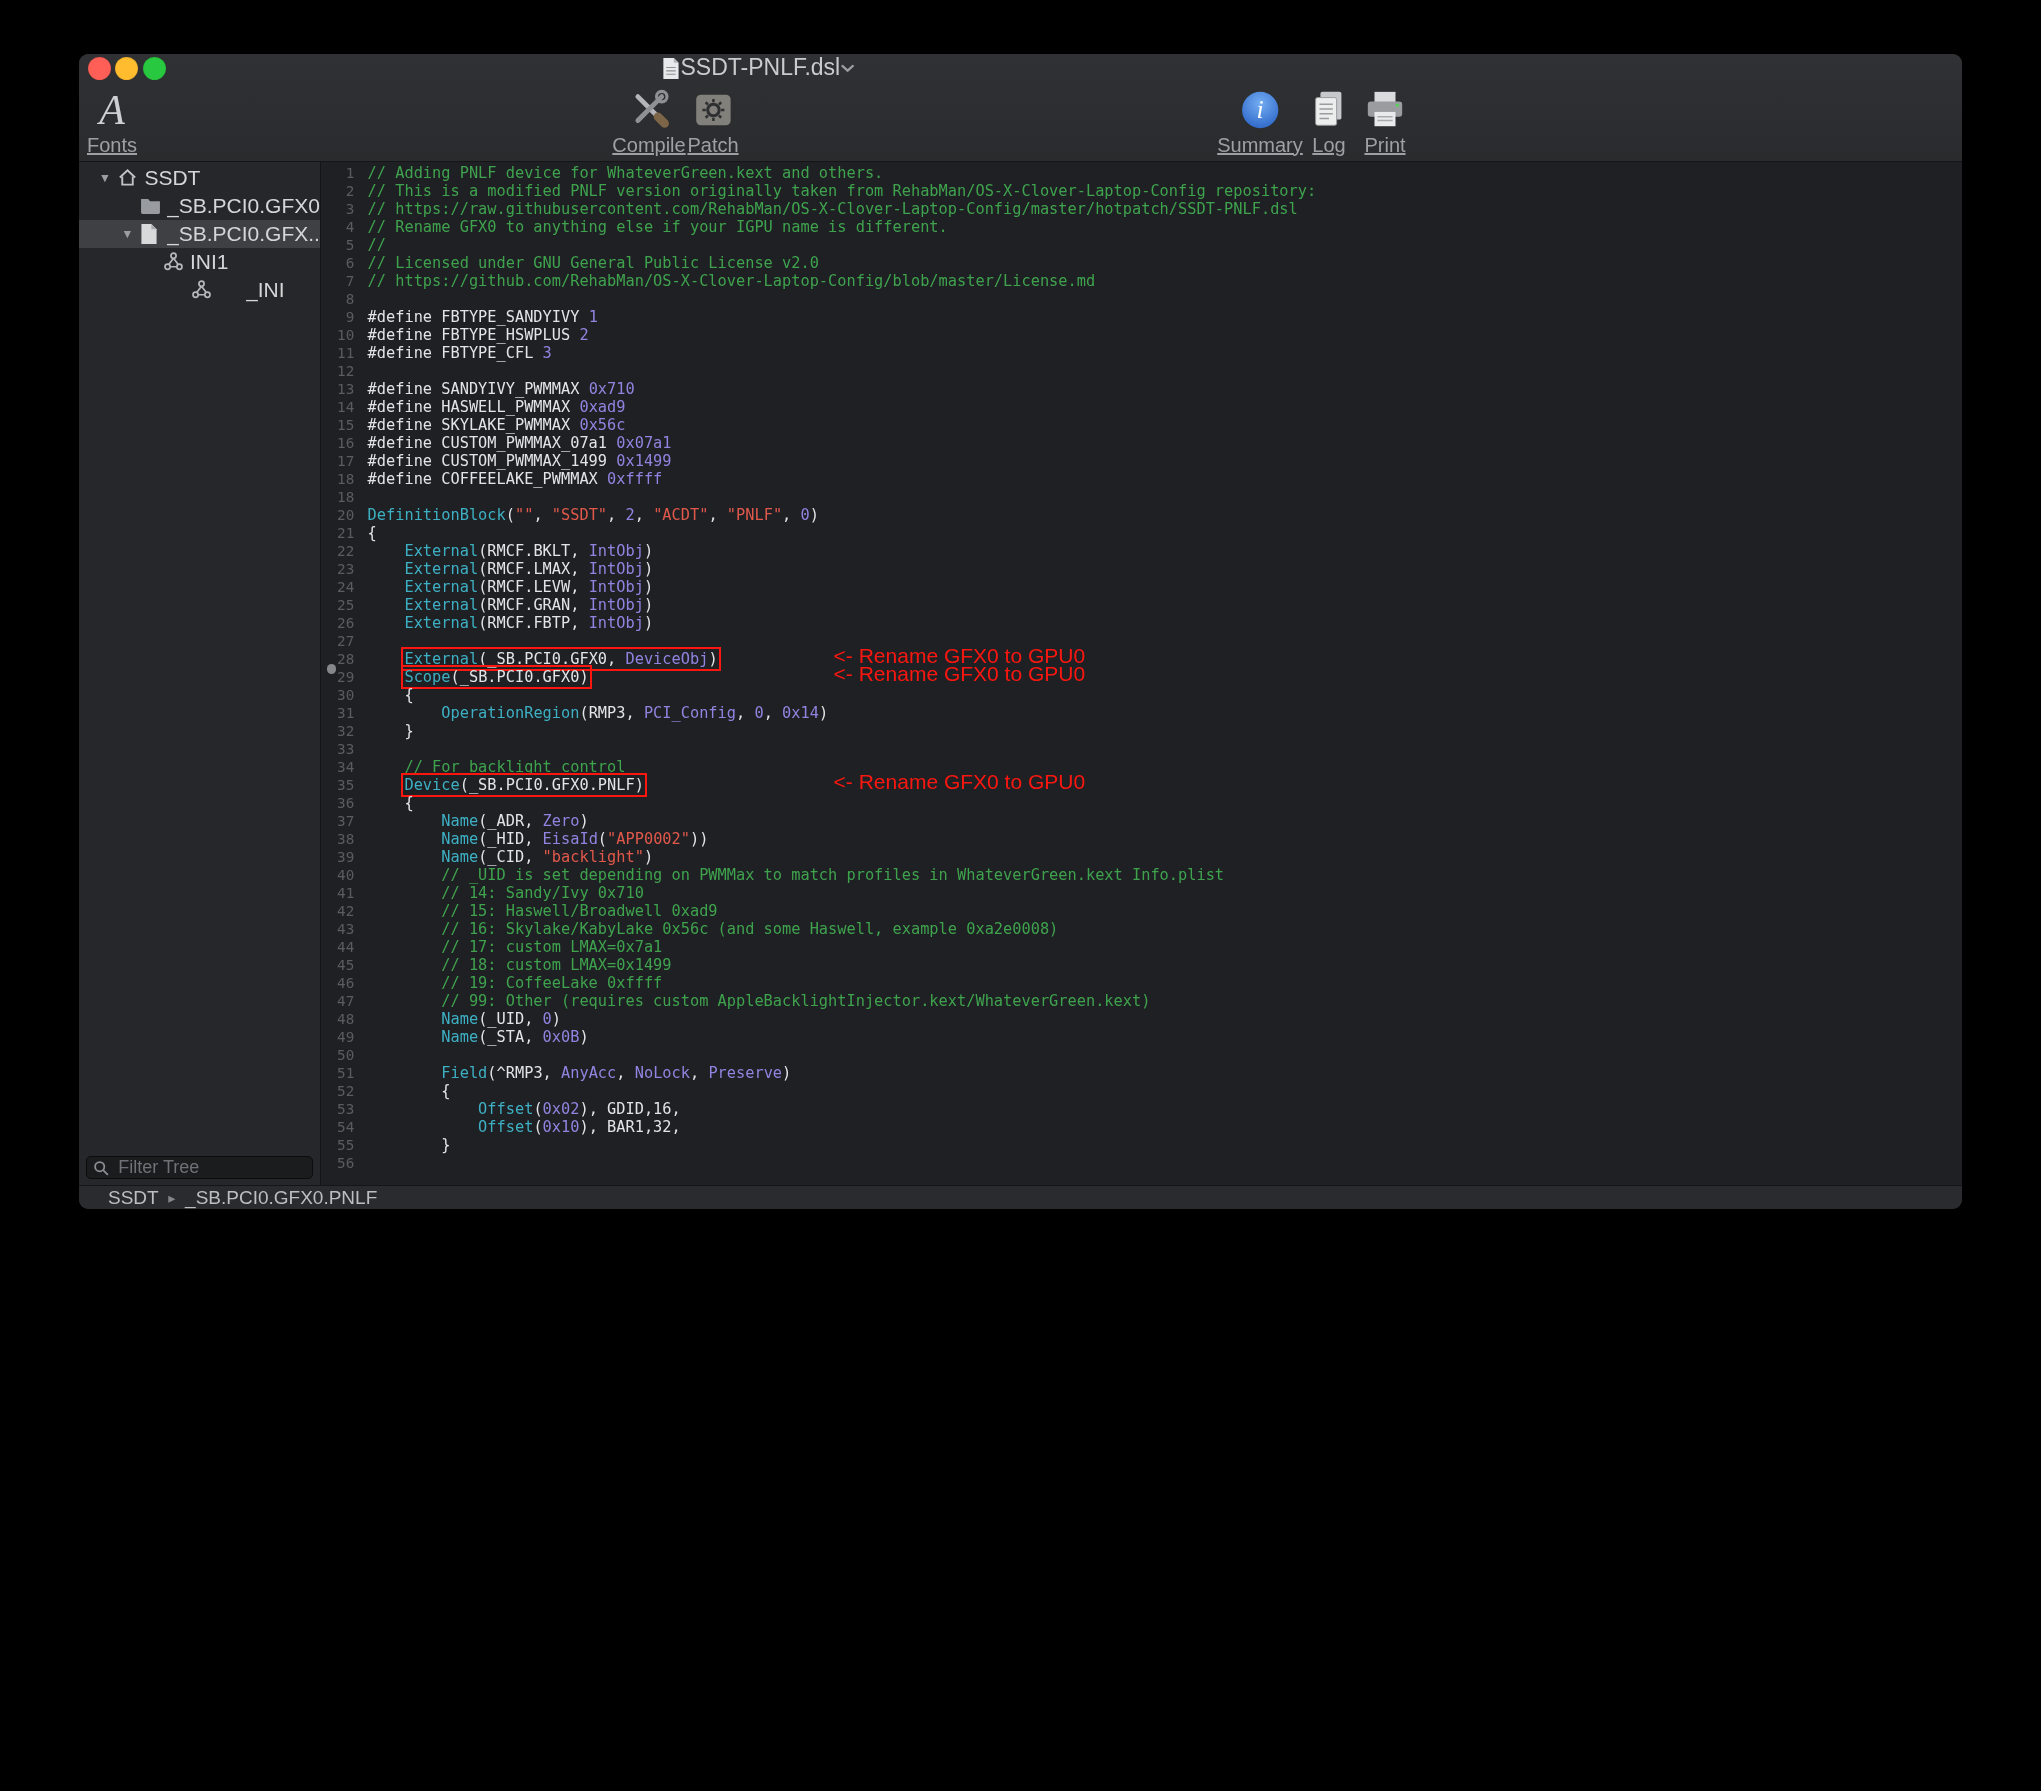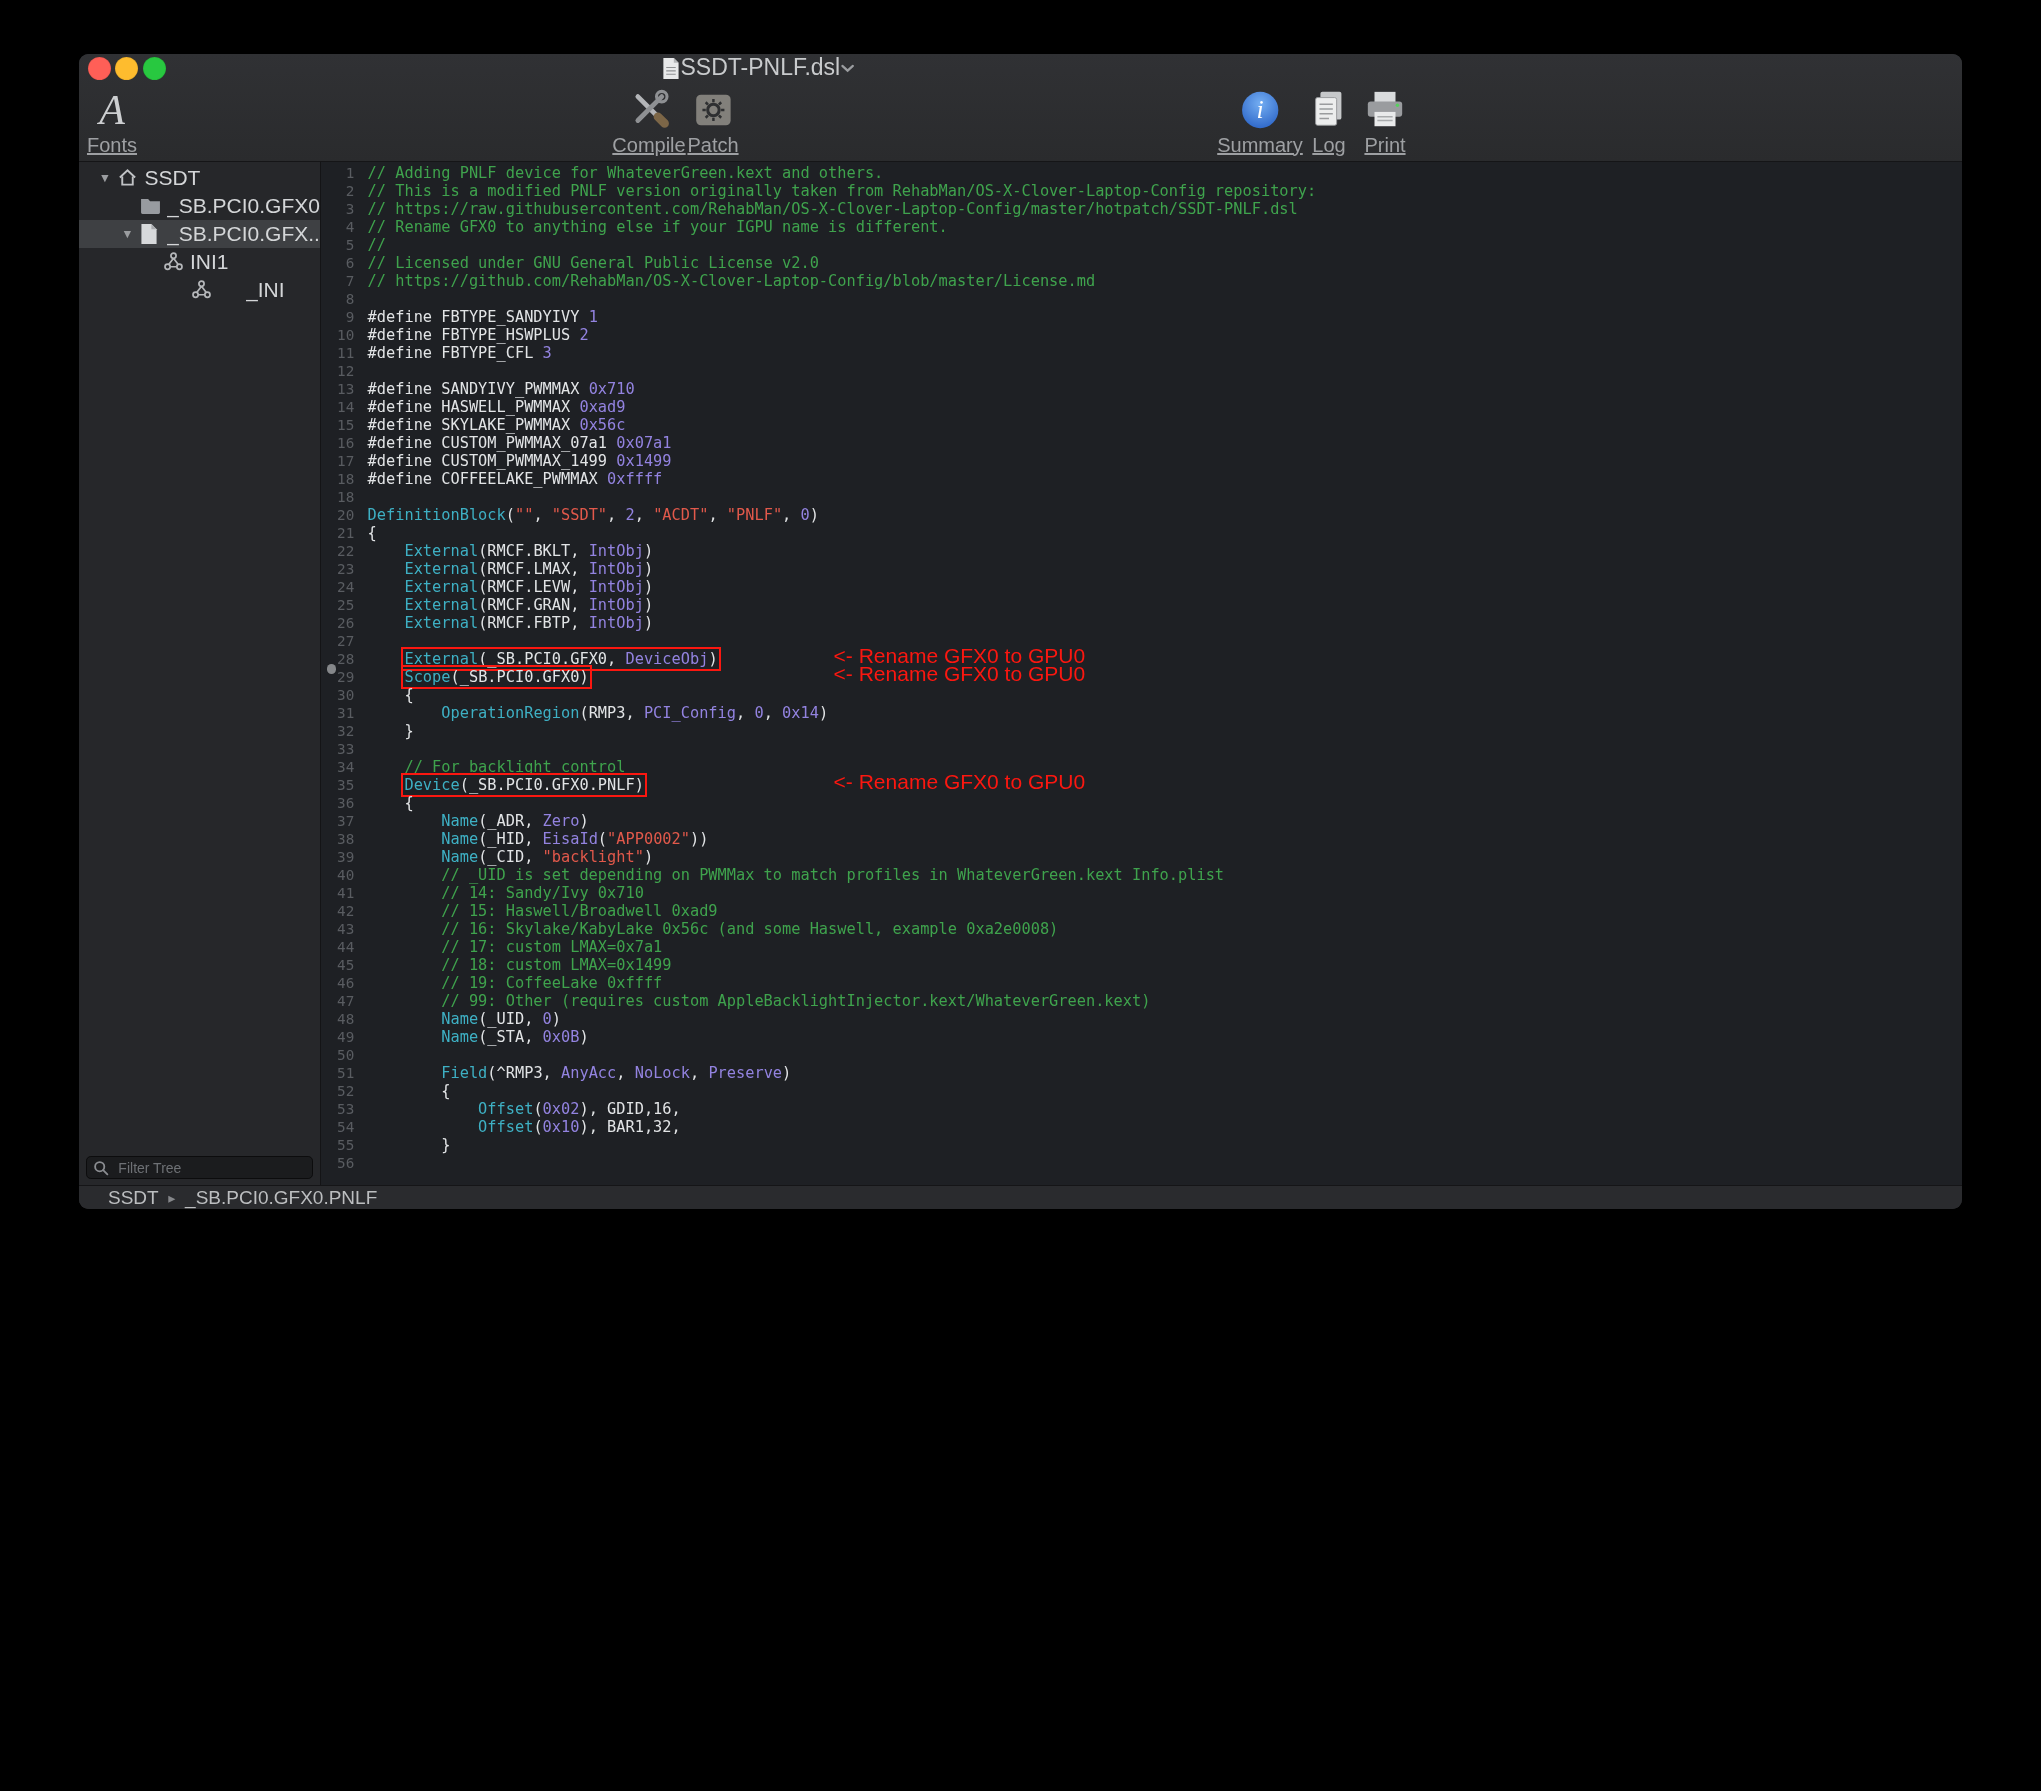--- a/index.html
+++ b/index.html
@@ -45,21 +45,21 @@
   .tri{width:25px;font-size:12.4px;color:#9b9da0;text-align:center;flex:none;}
   .tree-ic{width:27px;display:flex;align-items:center;flex:none;}
   .tree-lb{overflow:hidden;}
   .filter{
     position:absolute;left:6.7px;right:6.7px;bottom:5.7px;height:23px;
     background:#1b1c1e;border:1px solid #0c0c0d;border-radius:4.8px;
     display:flex;align-items:center;padding:0 6.7px;gap:6.7px;box-sizing:border-box;
   }
   .filter input{
     flex:1;background:transparent;border:none;outline:none;color:#86efac;
-    font-size:14px;font-family:"Liberation Sans", sans-serif;min-width:0;
+    font-size:18px;font-family:"Liberation Sans", sans-serif;min-width:0;
   }
   .filter input::placeholder{color:#6e7175;}
   
   .editor{
     position:absolute;top:108px;left:243px;right:0;bottom:24px;overflow:hidden;
     background:#1e2024;display:flex;
     font-family:"DejaVu Sans Mono", monospace;font-size:15.3px;line-height:18px;
   }
   .gutter{flex:none;width:38px;box-sizing:border-box;padding:1.9px 5.7px 0 0;text-align:right;color:#595c61;font-size:14.3px;}
   .ln{height:18px;}

